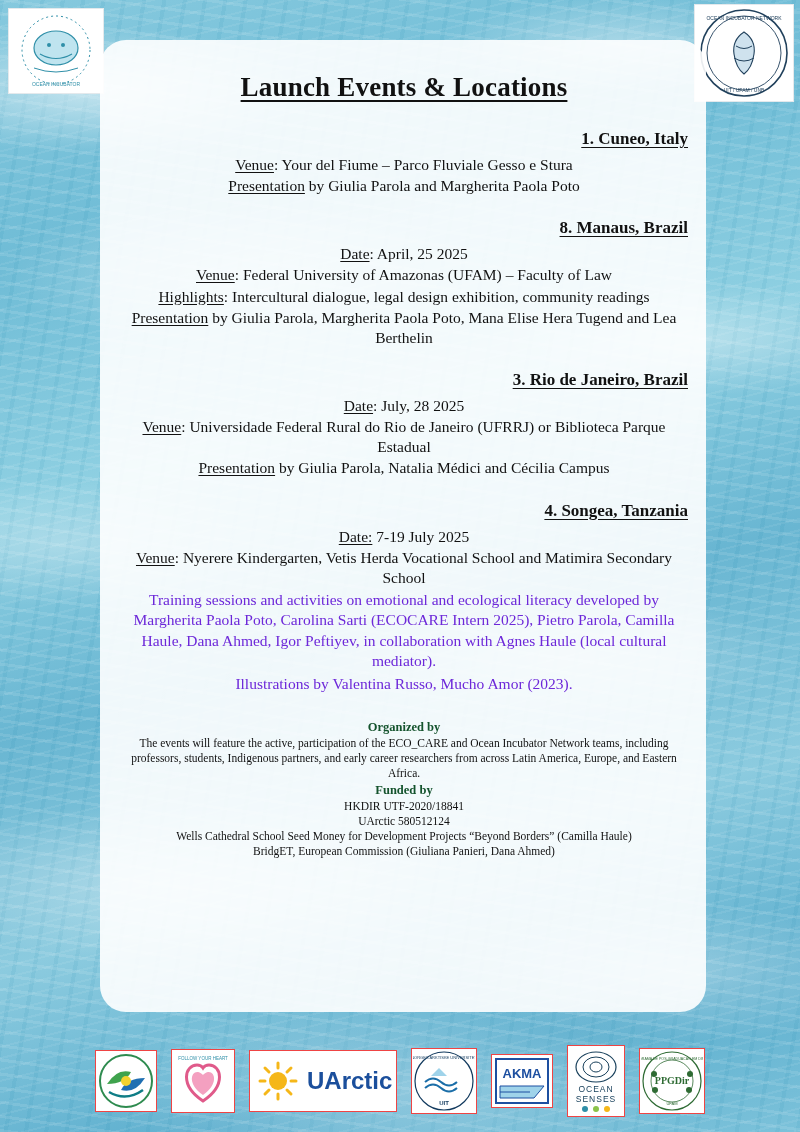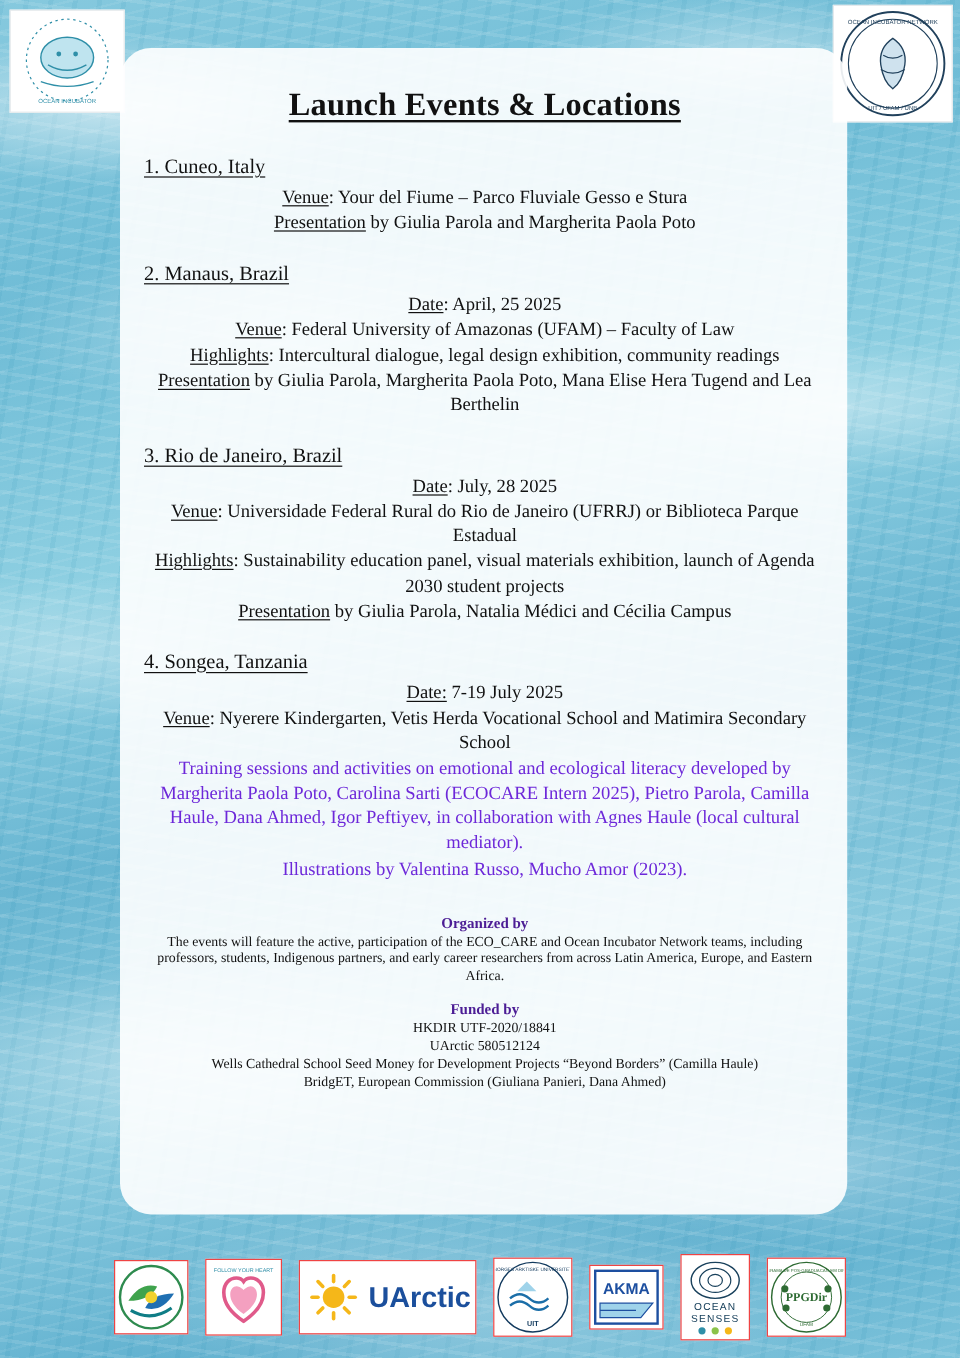--- a/index.html
+++ b/index.html
@@ -64,23 +64,23 @@
     text-align: center;
     margin: 10px 0 26px 0;
     text-decoration: underline;
     text-underline-offset: 4px;
     color: #111;
     letter-spacing: 0.2px;
   }
 
   .event { margin-bottom: 22px; }
   .event-title {
-    text-align: left;
+    text-align: right;
     font-size: 17px;
-    font-weight: normal;
+    font-weight: bold;
     text-decoration: underline;
     text-underline-offset: 3px;
     margin: 0 0 6px 0;
     color: #111;
   }
   .event-line {
     text-align: center;
     font-size: 15.5px;
     line-height: 1.30;
     margin: 1px 0;
@@ -98,22 +98,22 @@
     margin: 2px 0;
     color: #6d28d9;
   }
 
   
   #credits { margin-top: 26px; }
   .credit-head {
     text-align: center;
     font-size: 12.5px;
     font-weight: bold;
-    margin: 12px 0 1px 0;
-    color: #4c1d95;
+    margin: 2px 0 1px 0;
+    color: #14532d;
   }
   .credit-line {
     text-align: center;
     font-size: 11.5px;
     line-height: 1.30;
     margin: 0;
     color: #111;
   }
 
   
@@ -181,21 +181,21 @@
     <div class="event-title">1. Cuneo, Italy</div>
     <div class="event-line">
       <span class="lbl">Venue</span><span>: Your del Fiume – Parco Fluviale Gesso e Stura</span>
     </div>
     <div class="event-line">
       <span class="lbl">Presentation</span><span> by Giulia Parola and Margherita Paola Poto</span>
     </div>
   </div>
 
   <div class="event">
-    <div class="event-title">2. Manaus, Brazil</div>
+    <div class="event-title">8. Manaus, Brazil</div>
     <div class="event-line">
       <span class="lbl">Date</span><span>: April, 25 2025</span>
     </div>
     <div class="event-line">
       <span class="lbl">Venue</span><span>: Federal University of Amazonas (UFAM) – Faculty of Law</span>
     </div>
     <div class="event-line">
       <span class="lbl">Highlights</span><span>: Intercultural dialogue, legal design exhibition, community readings</span>
     </div>
     <div class="event-line">
@@ -203,23 +203,20 @@
     </div>
   </div>
 
   <div class="event">
     <div class="event-title">3. Rio de Janeiro, Brazil</div>
     <div class="event-line">
       <span class="lbl">Date</span><span>: July, 28 2025</span>
     </div>
     <div class="event-line">
       <span class="lbl">Venue</span><span>: Universidade Federal Rural do Rio de Janeiro (UFRRJ) or Biblioteca Parque Estadual</span>
-    </div>
-    <div class="event-line">
-      <span class="lbl">Highlights</span><span>: Sustainability education panel, visual materials exhibition, launch of Agenda 2030 student projects</span>
     </div>
     <div class="event-line">
       <span class="lbl">Presentation</span><span> by Giulia Parola, Natalia Médici and Cécilia Campus</span>
     </div>
   </div>
 
   <div class="event">
     <div class="event-title">4. Songea, Tanzania</div>
     <div class="event-line">
       <span class="lbl">Date:</span><span> 7-19 July 2025</span>

